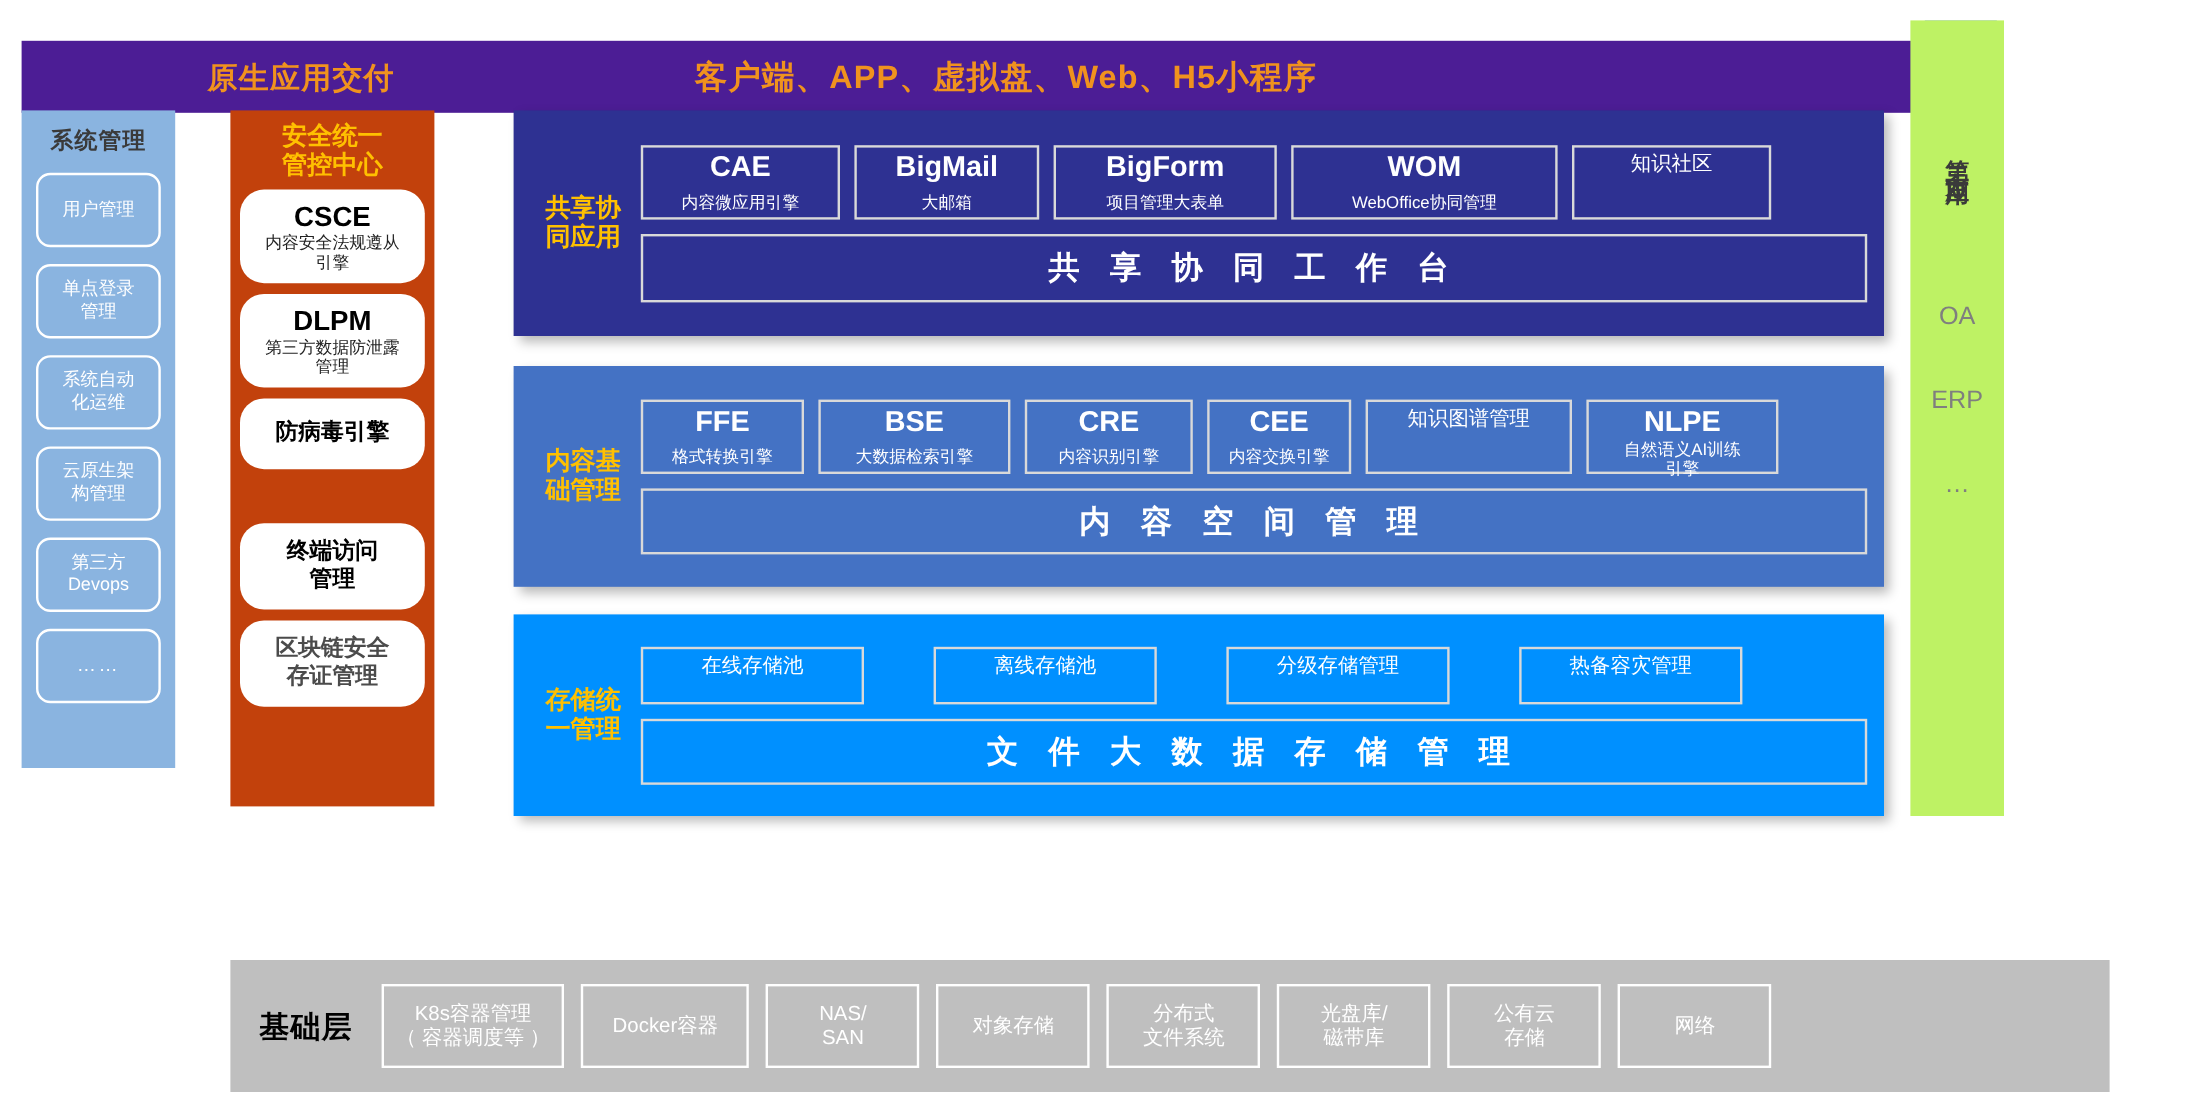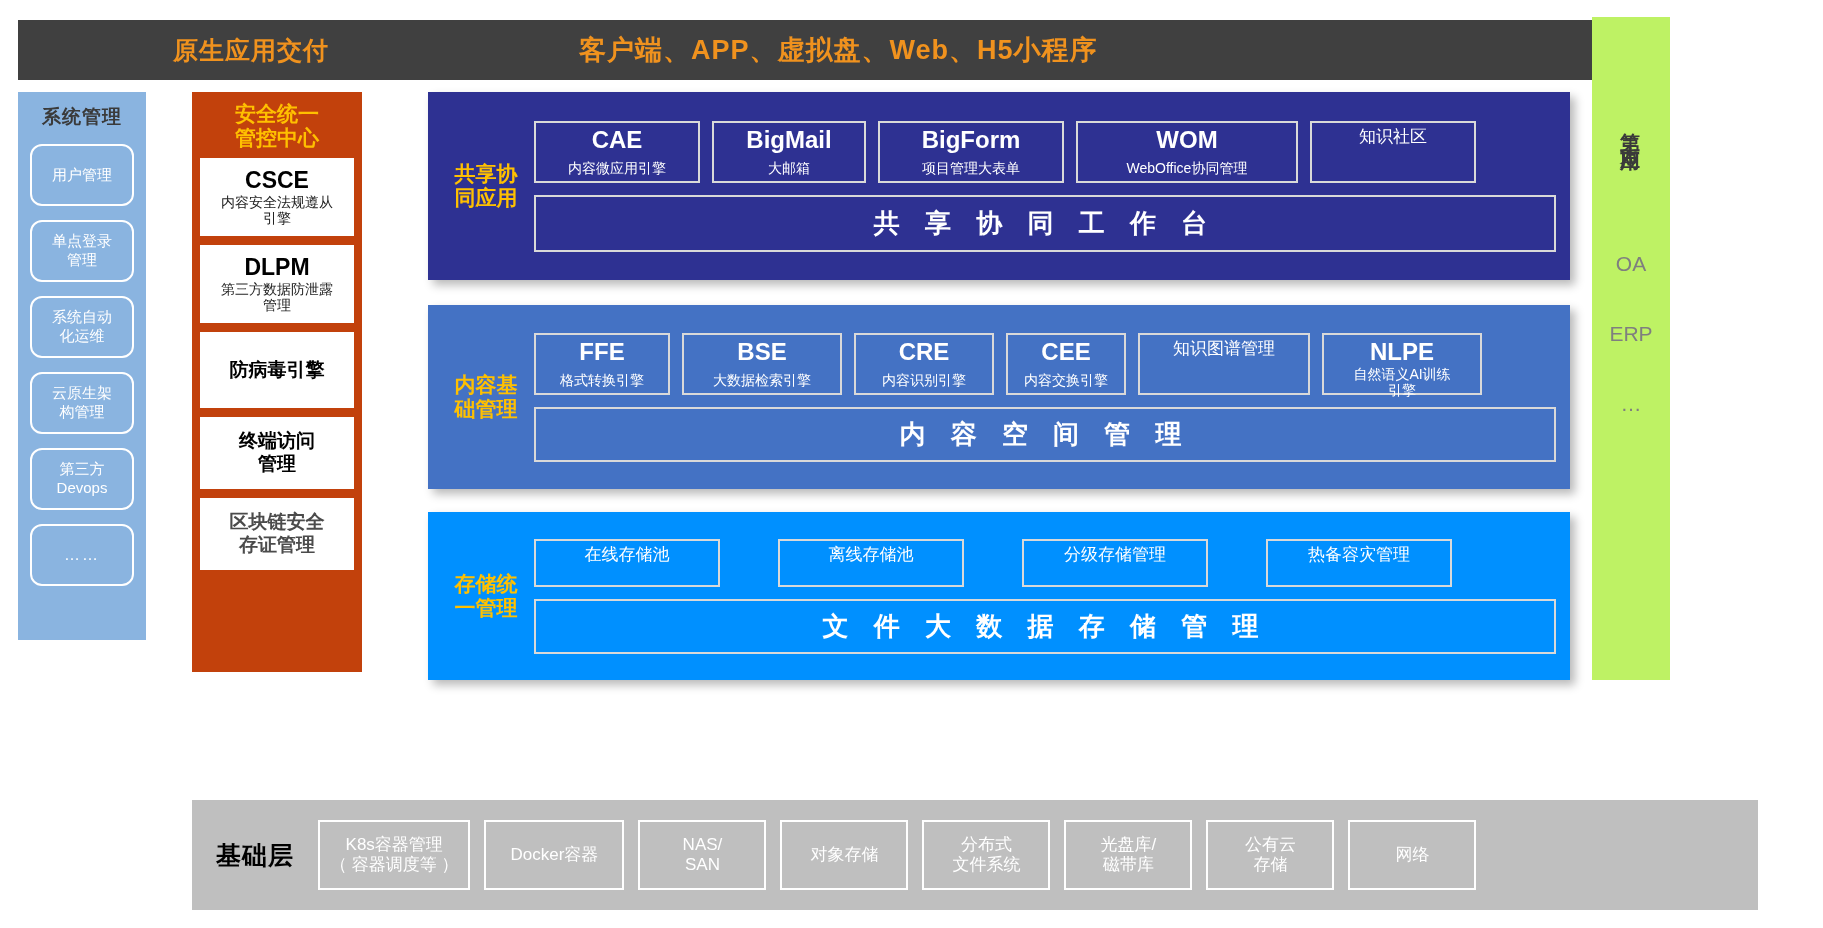--- a/index.html
+++ b/index.html
@@ -6,23 +6,23 @@
   html, body {
     width: 1823px; height: 928px;
     background: #ffffff;
     font-family: "Liberation Sans", "DejaVu Sans", sans-serif;
     overflow: hidden;
   }
   #root { position: relative; width: 1823px; height: 928px; }
 
   
   .top-banner {
-    position: absolute; left: 18px; top: 20px;
+    position: absolute; left: 18px; top: 34px;
     width: 1580px; height: 60px;
-    background: #404040;
+    background: #4c1d95;
     display: flex; align-items: center;
   }
   .top-banner .tb-left {
     position: absolute; left: 155px;
     color: #f0921e; font-weight: bold; font-size: 25px;
     letter-spacing: 1px;
   }
   .top-banner .tb-right {
     position: absolute; left: 545px;
     color: #f0921e; font-weight: bold; font-size: 27px;
@@ -60,38 +60,38 @@
     padding-top: 10px;
   }
   .sec-title {
     color: #ffc000; font-weight: bold; font-size: 21px;
     line-height: 1.15; text-align: center; margin-bottom: 8px;
   }
   .sec-box {
     width: 154px; background: #ffffff;
     display: flex; flex-direction: column;
     align-items: center; justify-content: center;
-    text-align: center; margin-bottom: 9px; padding: 4px 2px;
+    text-align: center; margin-bottom: 9px; padding: 4px 2px; border-radius: 20px;
   }
   .sec-box .code {
     color: #000000; font-weight: bold; font-size: 23px; line-height: 1.1;
   }
   .sec-box .desc {
     color: #222222; font-size: 14px; line-height: 1.15; margin-top: 1px;
   }
   .sec-box .solo {
     color: #000000; font-weight: bold; font-size: 19px; line-height: 1.2;
   }
   .sec-box .solo-gray {
     color: #4b4b4b; font-weight: bold; font-size: 19px; line-height: 1.2;
   }
   .sb1 { height: 78px; }
   .sb2 { height: 78px; }
-  .sb3 { height: 76px; }
-  .sb4 { height: 72px; }
+  .sb3 { height: 59px; }
+  .sb4 { height: 72px; margin-top: 36px; }
   .sb5 { height: 72px; }
 
   
   .layer {
     position: absolute; left: 428px;
     box-shadow: 5px 5px 9px rgba(0,0,0,0.28);
     display: flex; align-items: center;
   }
   .layer-label {
     color: #ffc000; font-weight: bold; font-size: 21px;

